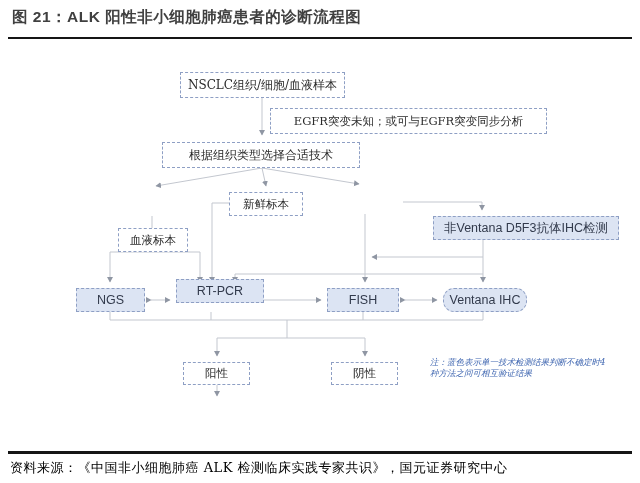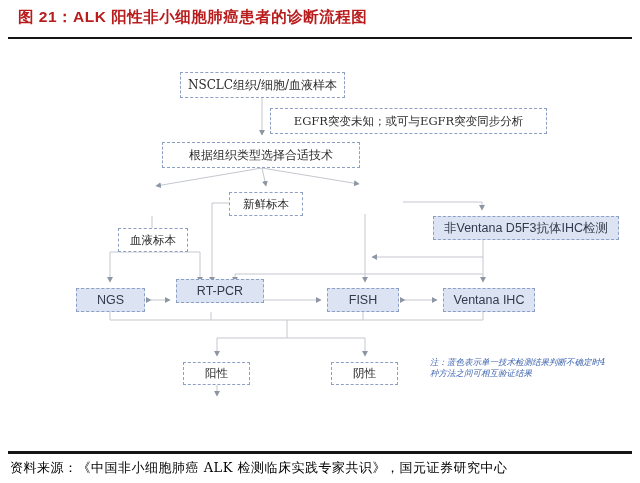--- a/index.html
+++ b/index.html
@@ -1,22 +1,22 @@
 <!DOCTYPE html>
 <html><head>
 <meta charset="utf-8">
 <style>
   html,body{margin:0;padding:0;background:#ffffff;}
   .page{
     position:relative;width:640px;height:483px;background:#ffffff;
     font-family:"Liberation Sans",sans-serif;overflow:hidden;
   }
   .fig-title{
-    position:absolute;left:18px;top:7px;width:620px;
-    font-size:15.5px;font-weight:bold;color:#b91c1c;letter-spacing:0.5px;
+    position:absolute;left:12px;top:7px;width:620px;
+    font-size:15.5px;font-weight:bold;color:#404040;letter-spacing:0.5px;
   }
   .rule{position:absolute;left:8px;width:624px;background:#151515;}
   .rule-top{top:37px;height:2px;}
   .rule-bottom{top:451px;height:2.5px;}
   .node{
     position:absolute;box-sizing:border-box;
     border:1px dashed #8e9fc4;background:#ffffff;
     display:flex;align-items:center;justify-content:center;
     font-family:"DejaVu Serif","Liberation Serif",serif;
     font-size:12px;color:#2b2b2b;white-space:nowrap;
@@ -26,21 +26,21 @@
   .n-sample   {left:180px;top:72px; width:165px;height:26px;}
   .n-egfr     {left:270px;top:108px;width:277px;height:26px;font-size:11.5px;}
   .n-select   {left:162px;top:142px;width:198px;height:26px;}
   .n-blood    {left:118px;top:192px;width:70px; height:24px;font-size:11.5px;margin-top:36px;}
   .n-fresh    {left:229px;top:192px;width:74px; height:24px;font-size:11.5px;}
   .n-paraffin {left:328px;top:190px;width:75px; height:24px;font-size:11.5px;}
   .n-nonventana{left:433px;top:216px;width:186px;height:24px;font-size:11.5px;}
   .n-ngs      {left:76px; top:288px;width:69px; height:24px;}
   .n-rtpcr    {left:176px;top:279px;width:88px; height:24px;}
   .n-fish     {left:327px;top:288px;width:72px; height:24px;}
-  .n-ventana  {left:443px;top:288px;width:92px; height:24px;}
+  .n-ventana  {left:443px;top:288px;width:84px; height:24px;border-radius:11px;}
   .n-positive {left:183px;top:362px;width:67px; height:23px;font-size:11.5px;}
   .n-negative {left:331px;top:362px;width:67px; height:23px;font-size:11.5px;}
   .n-alk      {left:181px;top:402px;width:164px;height:24px;}
   .chart-note{
     position:absolute;left:430px;top:357px;width:178px;
     font-family:"DejaVu Serif","Liberation Serif",serif;
     font-style:italic;font-size:8.5px;line-height:11px;color:#4067b1;
   }
   .source-line{
     position:absolute;left:10px;top:459px;width:620px;

